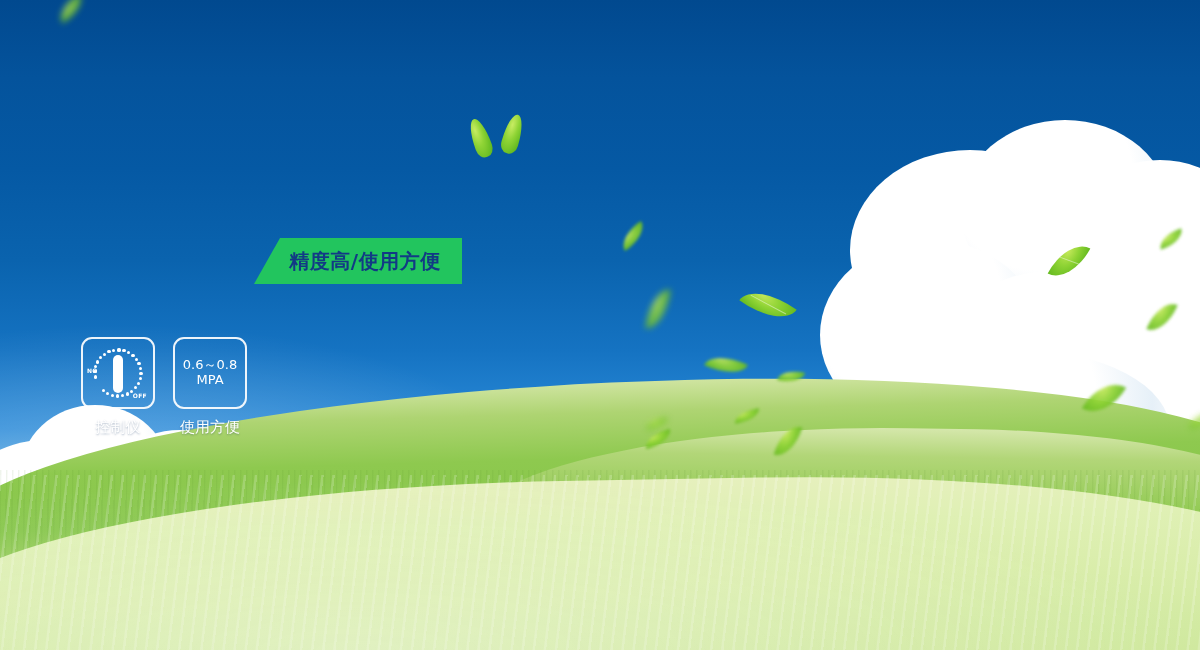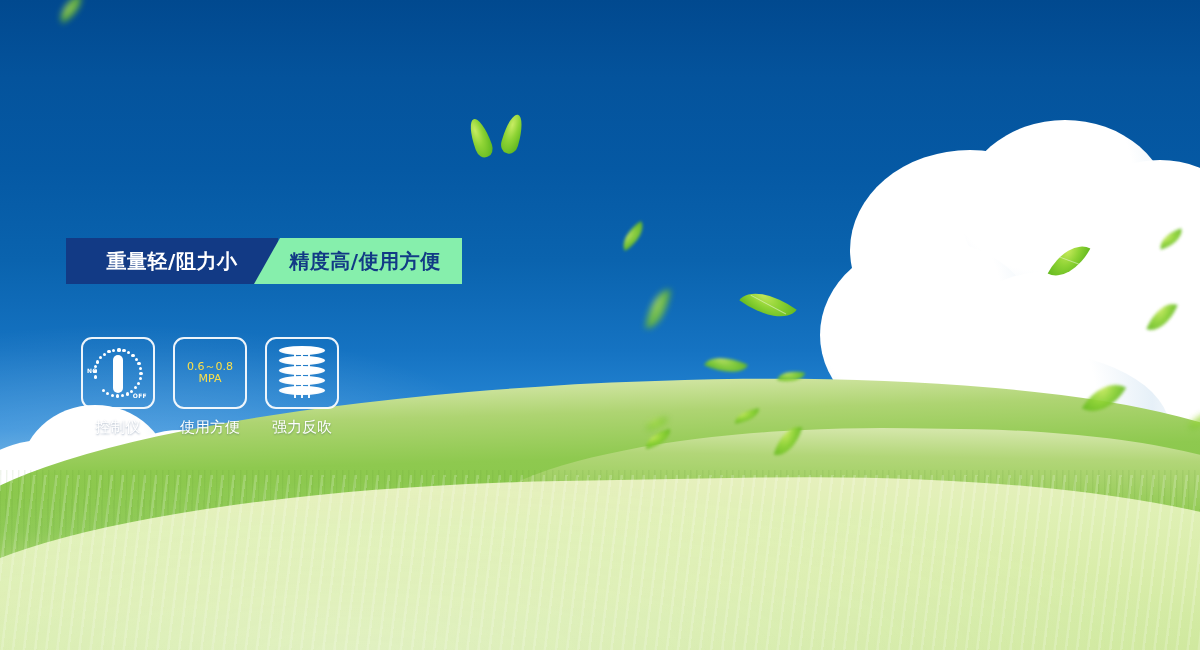--- a/index.html
+++ b/index.html
@@ -125,21 +125,21 @@
     position:absolute;left:0;top:0;height:46px;width:212px;
     background:#123a85;
     display:flex;align-items:center;justify-content:center;
   }
   .sub-left span{
     color:#ffffff;font-size:20px;font-weight:bold;letter-spacing:.5px;
     font-family:"DejaVu Sans","Liberation Sans",sans-serif;
   }
   .sub-right{
     position:absolute;left:188px;top:0;height:46px;width:208px;
-    background:#86efac;
+    background:#22c55e;
     clip-path:polygon(26px 0, 208px 0, 208px 46px, 0px 46px);
     display:flex;align-items:center;justify-content:center;
   }
   .sub-right span{
     color:#123a85;font-size:20px;font-weight:bold;letter-spacing:.5px;
     padding-left:14px;
     font-family:"DejaVu Sans","Liberation Sans",sans-serif;
   }
 
   
@@ -150,22 +150,22 @@
   .feature{width:76px;display:flex;flex-direction:column;align-items:center;}
   .ficon{
     width:74px;height:72px;
     border:2px solid rgba(255,255,255,.92);
     border-radius:11px;
     display:flex;align-items:center;justify-content:center;
     position:relative;
     box-sizing:border-box;
   }
   .ftext{
-    color:#fde047;text-align:center;line-height:1.12;
-    font-size:11px;font-weight:400;letter-spacing:0;
+    color:#ffffff;text-align:center;line-height:1.12;
+    font-size:13px;font-weight:400;letter-spacing:0;
     font-family:"DejaVu Sans","Liberation Sans",sans-serif;
   }
   .fcap{
     margin-top:9px;color:#ffffff;font-size:15px;white-space:nowrap;
     font-family:"DejaVu Sans","Liberation Sans",sans-serif;
     text-shadow:0 1px 2px rgba(0,40,90,.35);
   }
 
   
   .dial{position:relative;width:62px;height:60px;}
@@ -284,23 +284,20 @@
   <div class="leaf softer" style="left:1188px;top:414px;width:26px;height:13px;transform:rotate(-10deg);"></div>
   <div class="leaf softer" style="left:646px;top:418px;width:22px;height:11px;transform:rotate(-4deg);"></div>
 
   <div class="sprout">
     <div class="s-leaf s-l"></div>
     <div class="s-leaf s-r"></div>
   </div>
 
 
   <div class="subbar">
-    <div class="sub-left">
-      <span>重量轻/阻力小</span>
-    </div>
     <div class="sub-right">
       <span>精度高/使用方便</span>
     </div>
   </div>
 
   <div class="features">
 
     <div class="feature">
       <div class="ficon">
         <div class="dial">
@@ -341,33 +338,18 @@
     <div class="feature">
       <div class="ficon">
         <div class="ftext">
           <div>0.6～0.8</div>
           <div>MPA</div>
         </div>
       </div>
       <div class="fcap">使用方便</div>
     </div>
 
-    <div class="feature">
-      <div class="ficon">
-        <div class="coil">
-          <div class="stem" style="left:15px;"></div>
-          <div class="stem" style="left:22px;"></div>
-          <div class="stem" style="left:29px;"></div>
-          <div class="ring" style="top:0px;"></div>
-          <div class="ring" style="top:10px;"></div>
-          <div class="ring" style="top:20px;"></div>
-          <div class="ring" style="top:30px;"></div>
-          <div class="ring" style="top:40px;"></div>
-        </div>
-      </div>
-      <div class="fcap">强力反吹</div>
-    </div>
 
 
 
   </div>
 
 </div>
 
 </body></html>

